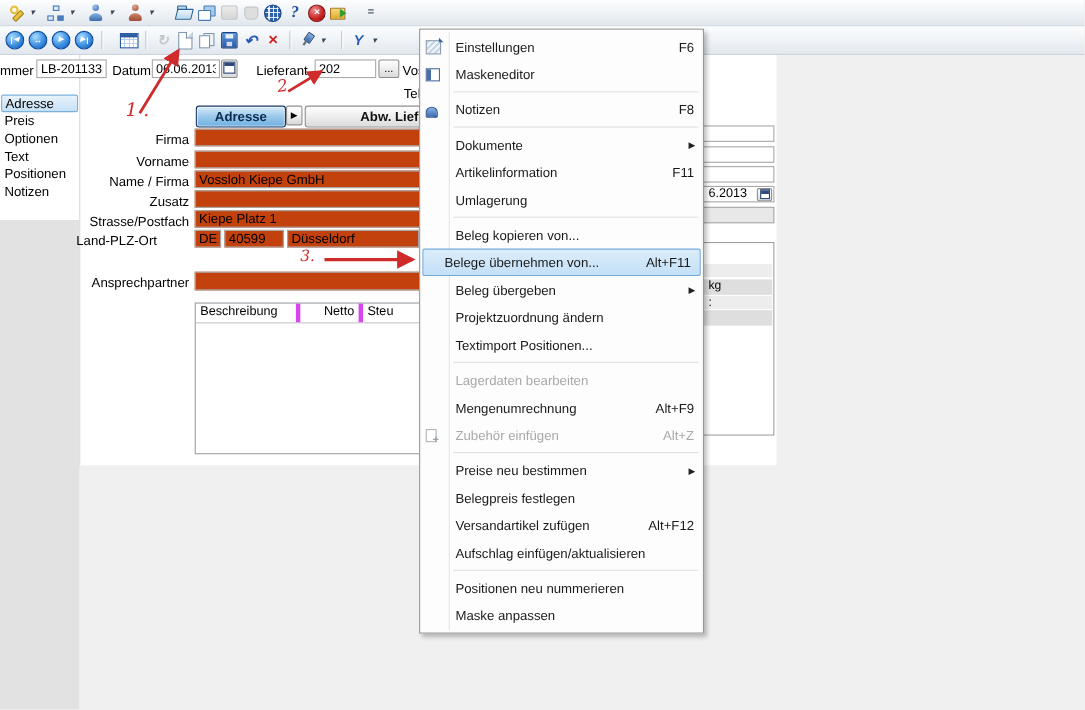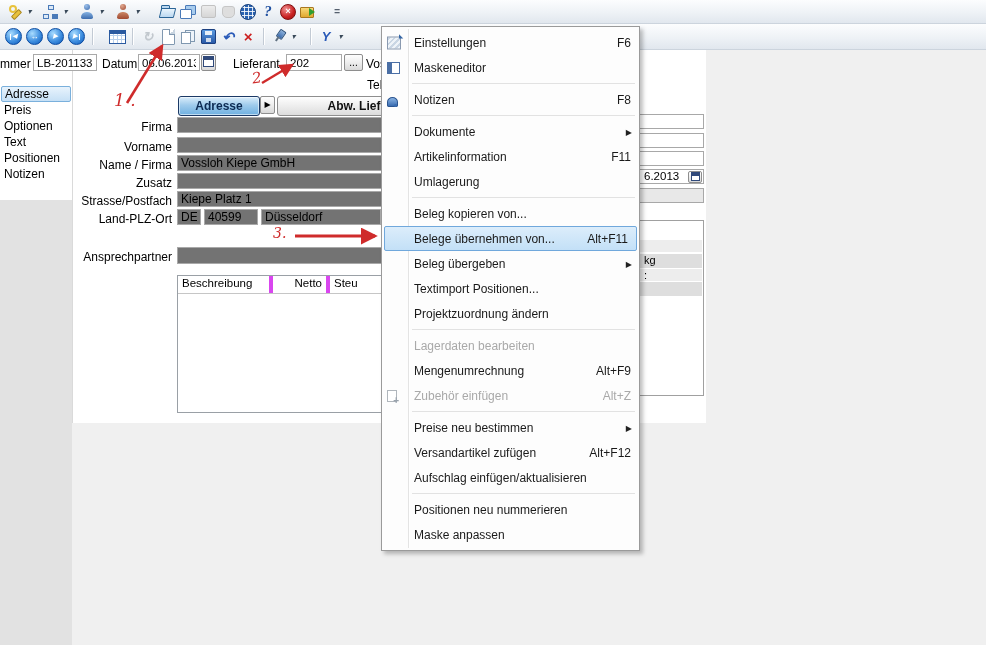--- a/index.html
+++ b/index.html
@@ -97,21 +97,21 @@
   .btn-adr{left:178px;top:96px;width:80px;height:18px;font-weight:bold;color:#0c2a52;font-size:12px;
            background:linear-gradient(#dbeefb,#9fcbec 45%,#6fb0e0);border:1px solid #1c3a66;border-radius:3px;
            display:flex;align-items:center;justify-content:center;box-shadow:inset 0 0 0 1px rgba(255,255,255,.55);}
   .btn-arr{left:260px;top:96px;width:15px;height:18px;display:flex;align-items:center;justify-content:center;font-size:8px;}
   .btn-abw{left:277px;top:96px;width:170px;height:18px;font-weight:bold;font-size:12px;color:#111;
            background:linear-gradient(#fefefe,#efefef 45%,#dcdcdc);border:1px solid #8e8e8e;border-radius:3px;
            display:flex;align-items:center;justify-content:center;}
 
   
   .frm-lbl{position:absolute;left:40px;width:132px;text-align:right;white-space:nowrap;}
-  .ff{position:absolute;left:177px;height:16px;border:1px solid #a9a9a9;background:#737373;
+  .ff{position:absolute;left:177px;height:16px;border:1px solid #a9a9a9;background:#c2410c;
       font-family:"Liberation Sans",sans-serif;font-size:12px;padding:0 3px;box-sizing:border-box;}
 
   
   #postable{left:177px;top:275px;width:280px;height:138px;border:1px solid #9aa0a6;background:#fff;box-sizing:border-box;}
   #postable .phead{display:flex;height:17px;border-bottom:1px solid #c6c6c6;font-size:11.5px;}
   #postable .pth{border-right:4px solid #d946ef;padding:1px 4px;box-sizing:border-box;overflow:hidden;white-space:nowrap;}
 
   
   .rfield{position:absolute;left:600px;width:104px;height:15px;background:#fff;border:1px solid #a8a8a8;box-sizing:border-box;font-size:11.5px;}
   .rfield.gray{background:#e8e8e8;}
@@ -121,21 +121,21 @@
   
   #menu{left:381px;top:26px;width:259px;background:#fdfdfd;border:1px solid #9a9a9a;box-sizing:border-box;
         padding:3px 0;z-index:50;box-shadow:3px 3px 4px rgba(0,0,0,.25);position:absolute;}
   #menu::before{content:"";position:absolute;left:26px;top:2px;bottom:2px;width:1px;background:#e4e4e4;box-shadow:1px 0 0 #fff;}
   .mi{height:25px;display:flex;align-items:center;position:relative;padding:0 8px 0 32px;white-space:nowrap;color:#1a1a1a;}
   .mil{flex:0 0 auto;}
   .mis{margin-left:auto;padding-left:18px;}
   .mia{position:absolute;right:7px;top:50%;transform:translateY(-50%);font-size:8px;color:#222;}
   .mi.mi-sep{height:1px;background:#e2e2e2;margin:3px 4px 3px 30px;padding:0;}
   .mi.highlighted{background:linear-gradient(#dcedfb,#c3e0f7);border:1px solid #70a8dc;border-radius:2px;
-                  margin:0 2px;padding-left:29px;box-sizing:border-box;}
+                  margin:0 2px;padding-left:19px;box-sizing:border-box;}
   .mi.disabled{color:#a9a9a9;}
   .mic{position:absolute;left:5px;top:50%;transform:translateY(-50%);width:16px;height:16px;}
   .settings-icon{width:14px;height:13px;border:1px solid #8a9ab0;box-sizing:border-box;
      background:repeating-linear-gradient(135deg,#c9d6e4 0 2px,#eef3f8 2px 4px);}
   .settings-icon::after{content:"";position:absolute;right:-2px;top:-2px;border:3px solid transparent;border-top-color:#3465a4;transform:rotate(45deg);}
   .mask-editor-icon{width:13px;height:12px;border:1px solid #4a6fa5;box-sizing:border-box;
      background:linear-gradient(90deg,#4a6fa5 0 4px,#fff 4px);}
   .bell-icon{width:11px;height:10px;background:linear-gradient(#8ab4e4,#3a6cb0);border:1px solid #2a5490;
      border-radius:50% 50% 14% 14%;box-sizing:border-box;margin-top:2px;}
   .bell-icon::after{content:"";position:absolute;left:6px;bottom:-1px;width:3px;height:3px;border-radius:50%;background:#3a6cb0;}
@@ -297,21 +297,21 @@
 <span class="frm-lbl" style="top:120px;">Firma</span>
 <input class="ff" style="top: 117px; width: 380px;" value="">
 <span class="frm-lbl" style="top:140px;">Vorname</span>
 <input class="ff" style="top: 137px; width: 380px;" value="">
 <span class="frm-lbl" style="top:158px;">Name / Firma</span>
 <input class="ff" style="top: 155px; width: 380px;" value="Vossloh Kiepe GmbH">
 <span class="frm-lbl" style="top:176px;">Zusatz</span>
 <input class="ff" style="top: 173px; width: 380px;" value="">
 <span class="frm-lbl" style="top:194px;">Strasse/Postfach</span>
 <input class="ff" style="top: 191px; width: 380px;" value="Kiepe Platz 1">
-<span class="frm-lbl" style="top:212px;">Land-PLZ-Ort</span>
+<span class="frm-lbl" style="top:212px;text-align:center;">Land-PLZ-Ort</span>
 <input class="ff" style="top: 209px; width: 24px;" value="DE">
 <input class="ff" style="top: 209px; left: 204px; width: 54px;" value="40599">
 <input class="ff" style="top: 209px; left: 261px; width: 120px;" value="Düsseldorf">
 <span class="frm-lbl" style="top:250px;">Ansprechpartner</span>
 <input class="ff" style="top: 247px; width: 380px; height: 17px;" value="">
 
 <div class="abs" id="postable">
   <div class="phead">
     <span class="pth" style="width:95px;">Beschreibung</span>
     <span class="pth" style="width:57px;text-align:right;">Netto</span>
@@ -404,27 +404,27 @@
       <span class="mia"></span>
     </div>
     <div class="mi">
       <span class="mic"></span>
       <span class="mil">Beleg übergeben</span>
       <span class="mis"></span>
       <span class="mia">▶</span>
     </div>
     <div class="mi">
       <span class="mic"></span>
+      <span class="mil">Projektzuordnung ändern</span>
+      <span class="mis"></span>
+      <span class="mia"></span>
+    </div>
+    <div class="mi">
+      <span class="mic"></span>
       <span class="mil">Textimport Positionen...</span>
-      <span class="mis"></span>
-      <span class="mia"></span>
-    </div>
-    <div class="mi">
-      <span class="mic"></span>
-      <span class="mil">Projektzuordnung ändern</span>
       <span class="mis"></span>
       <span class="mia"></span>
     </div>
     <div class="mi mi-sep">
       
       
       
       
     </div>
     <div class="mi disabled">
@@ -449,20 +449,26 @@
       
       
       
       
     </div>
     <div class="mi">
       <span class="mic"></span>
       <span class="mil">Preise neu bestimmen</span>
       <span class="mis"></span>
       <span class="mia">▶</span>
+    </div>
+    <div class="mi">
+      <span class="mic"></span>
+      <span class="mil">Belegpreis festlegen</span>
+      <span class="mis"></span>
+      <span class="mia"></span>
     </div>
     <div class="mi">
       <span class="mic"></span>
       <span class="mil">Versandartikel zufügen</span>
       <span class="mis">Alt+F12</span>
       <span class="mia"></span>
     </div>
     <div class="mi">
       <span class="mic"></span>
       <span class="mil">Aufschlag einfügen/aktualisieren</span>

